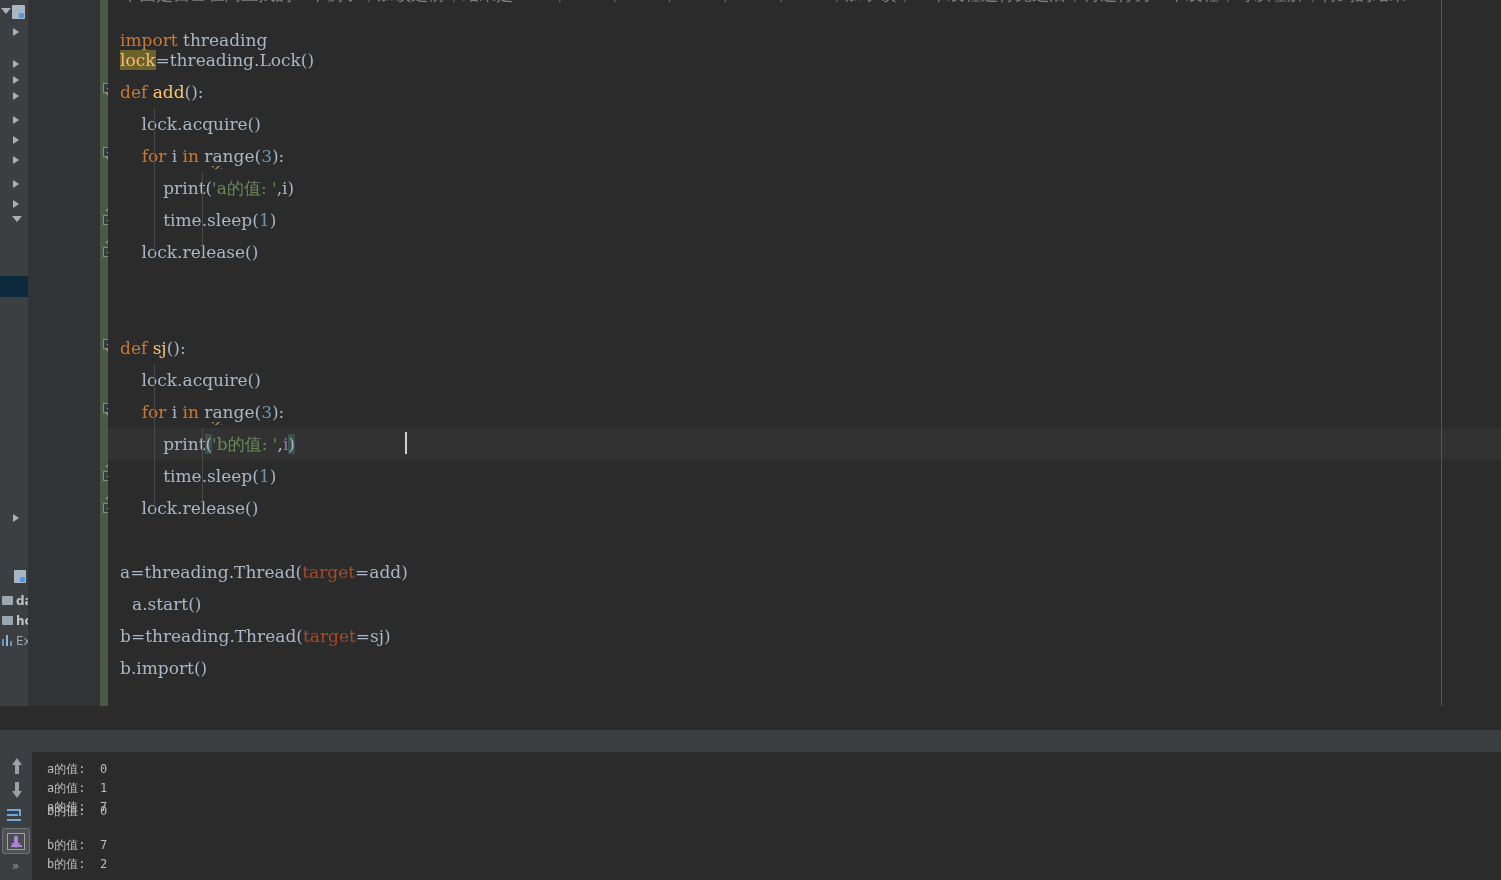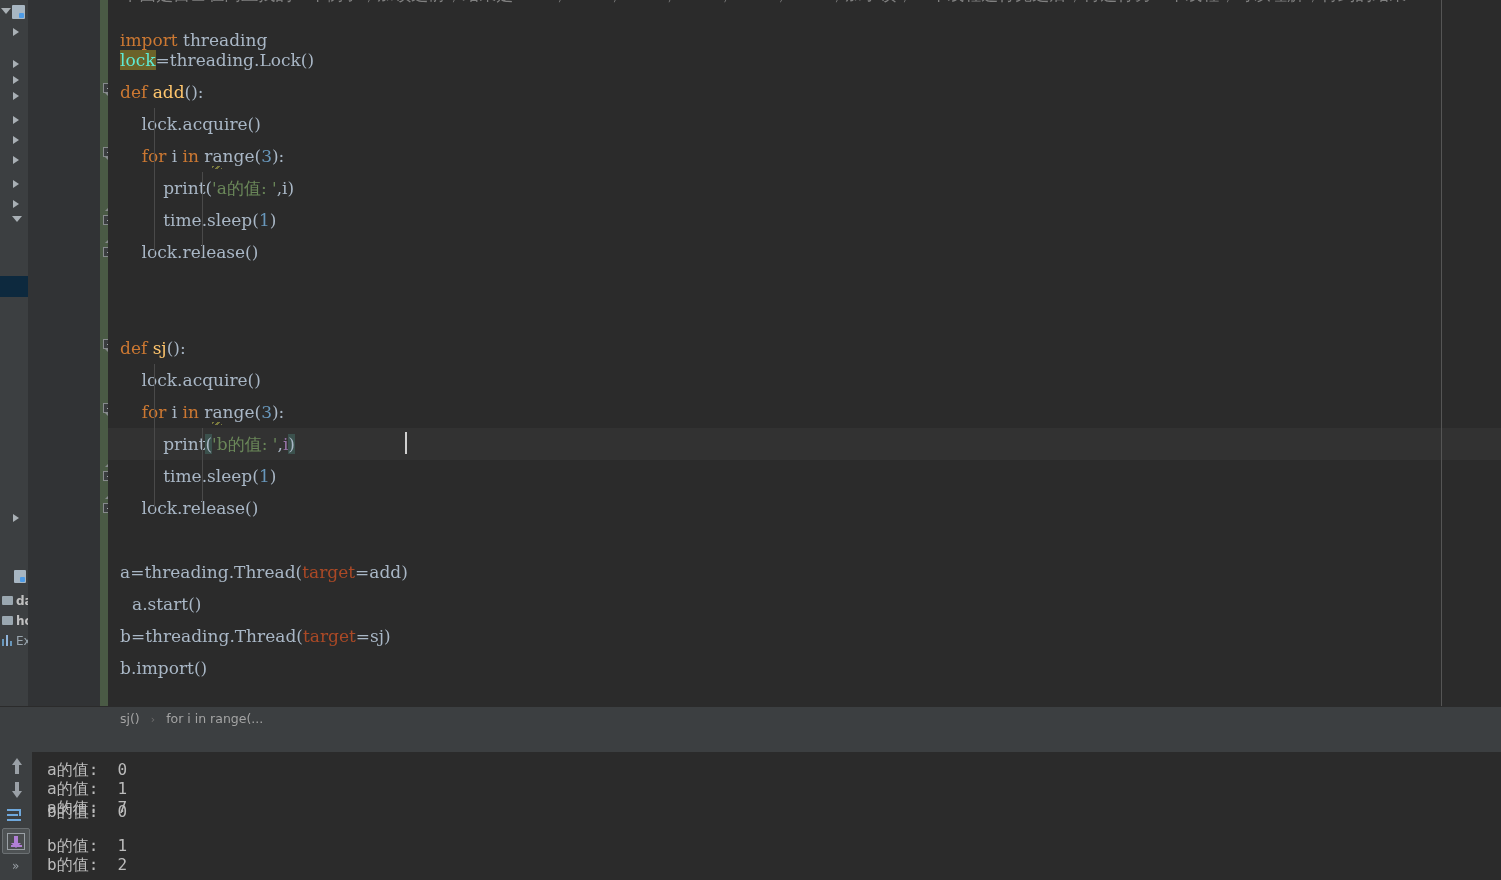--- a/index.html
+++ b/index.html
@@ -111,21 +111,21 @@
   .rightmargin{
     position:absolute;left:1333px;top:0;width:1px;height:706px;background:#555555;
   }
   .kw{color:#cc7832;}
   .fn{color:#ffc66d;}
   .num{color:#6897bb;}
   .str{color:#6a8759;}
   .parm{color:#aa4926;}
   .vari{color:#9876aa;}
   .plain{color:#a9b7c6;}
-  .usage{background:#6b6229;color:#5eead4;}
+  .usage{background:#6b6229;color:#fdba74;}
   .brk{background:#3b514d;}
   .indentguide{
     position:absolute;width:1px;background:#4a4a4a;
   }
   .caret{
     position:absolute;width:2px;height:22px;background:#cfcfcf;
   }
   .squiggle{
     position:absolute;height:3px;
     background:repeating-linear-gradient(135deg,#7a7a3d 0 2px,transparent 2px 4px);
@@ -200,21 +200,21 @@
   .ct-more{
     position:absolute;left:8px;top:3px;font-size:12px;color:#9aa0a6;letter-spacing:-1px;
   }
   .console{
     position:absolute;left:32px;top:22px;right:0;height:128px;background:#2b2b2b;
     border-left:1px solid #2b2b2b;
   }
   .con-line{
     position:absolute;left:14px;height:19px;line-height:19px;
     font-family:"DejaVu Sans Mono","Liberation Mono",monospace;
-    font-size:16px;color:#bbbbbb;white-space:pre;
+    font-size:12px;color:#bbbbbb;white-space:pre;
   }
 </style>
 </head>
 <body>
 
 <div class="app">
 
   <div class="leftpanel">
     <div class="lp-toparrow"></div>
     <div class="lp-fileicon"></div>
@@ -346,27 +346,20 @@
     <div class="indentguide" style="left:94px;top:428px;height:84px"></div>
 
     <div class="caret" style="left:297px;top:432px"></div>
 
     <div class="squiggle" style="left:104px;top:166px;width:10px"></div>
     <div class="squiggle" style="left:104px;top:422px;width:10px"></div>
 
     <div class="rightmargin"></div>
   </div>
 
-  <div class="breadcrumb">
-    <div class="bc-inner">
-      <span>sj()</span>
-      <span class="bc-sep">›</span>
-      <span>for i in range(...</span>
-    </div>
-  </div>
 
   <div class="runwin">
 
     <div class="console-toolbar">
       <div class="ct-btn" style="top:2px">
         <span class="arrowup"></span>
       </div>
       <div class="ct-btn" style="top:26px">
         <span class="arrowdn"></span>
       </div>
@@ -389,18 +382,18 @@
         <span class="ct-more">»</span>
       </div>
     </div>
 
     <div class="console">
       <div id="console-lines">
           <div class="con-line" style="top: 8px;">a的值:  0</div>
           <div class="con-line" style="top: 27px; text-align: center;">a的值:  1</div>
           <div class="con-line" style="top: 46px;">a的值:  7</div>
           <div class="con-line" style="top: 50px;">b的值:  0</div>
-          <div class="con-line" style="top: 84px;">b的值:  1</div>
+          <div class="con-line" style="top: 84px;">b的值:  7</div>
           <div class="con-line" style="top: 103px;">b的值:  2</div>
         </div>
     </div>
   </div>
 </div>
 
 </body></html>

